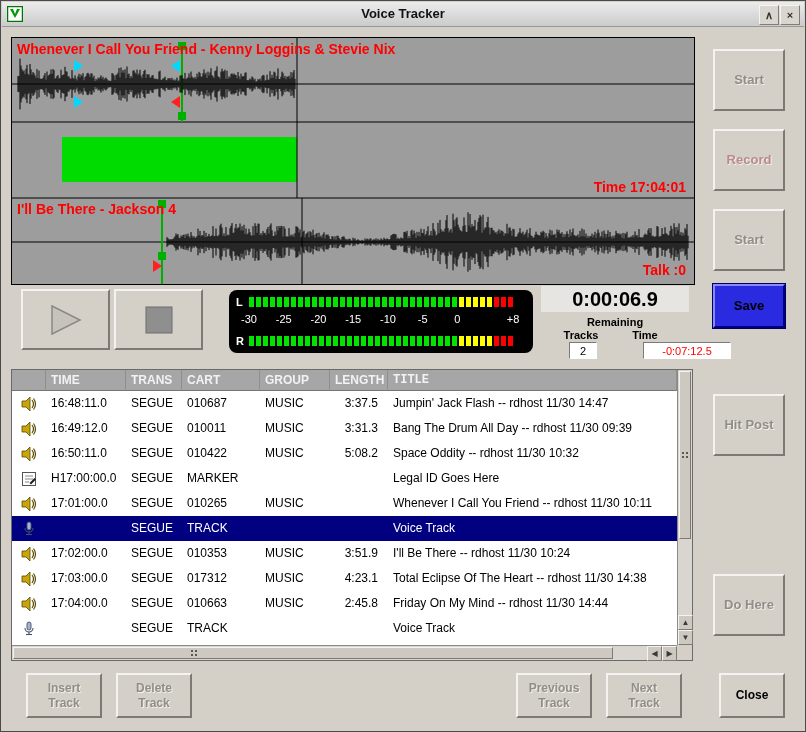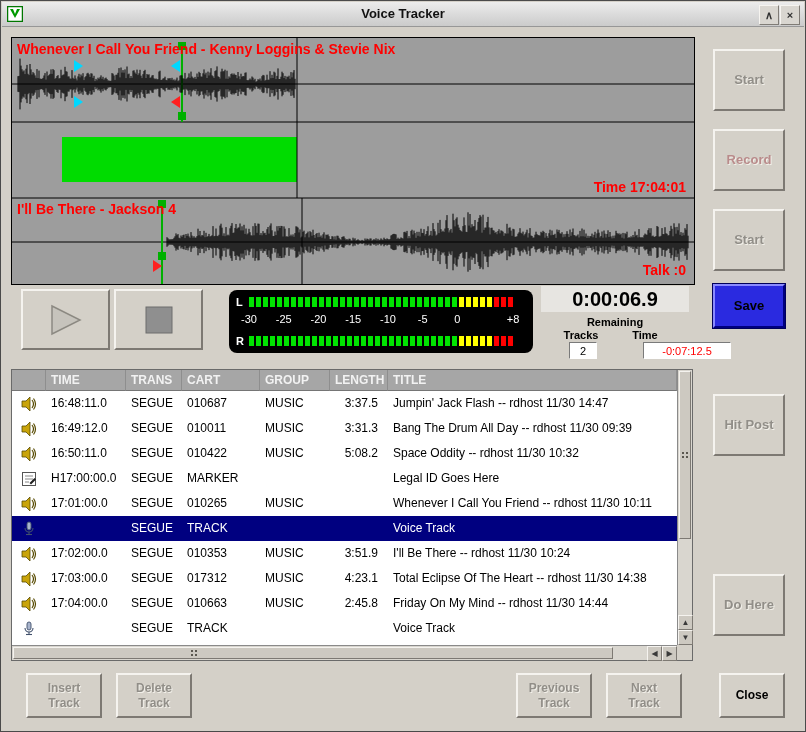--- a/index.html
+++ b/index.html
@@ -287,21 +287,21 @@
   <div class="sunken" id="rtime-value">-0:07:12.5</div>
 
   <div id="log">
     <div id="log-header">
         <div class="th" style="width: 34px;"></div>
         <div class="th" style="width: 80px;">TIME</div>
         <div class="th" style="width: 56px;">TRANS</div>
         <div class="th" style="width: 78px;">CART</div>
         <div class="th" style="width: 70px;">GROUP</div>
         <div class="th" style="width: 58px;">LENGTH</div>
-        <div class="th" style="width: 289px;">TITLE</div>
+        <div class="th" style="width: 289px; font-family: Liberation Mono, monospace;">TITLE</div>
       </div>
     <div id="log-body">
         <div class="tr">
           <div class="td icon" style="width: 34px;">
             <svg width="16" height="16" viewBox="0 0 16 16">
               <polygon points="1,5 5,5 9,1 9,15 5,11 1,11" fill="#c9a40a" stroke="#574a00" stroke-width="0.8"></polygon>
               <path d="M11 4 Q14 8 11 12" fill="none" stroke="#574a00" stroke-width="1.2"></path>
               <path d="M12.5 2.5 Q16.5 8 12.5 13.5" fill="none" stroke="#574a00" stroke-width="1.2"></path>
             </svg>
           </div>

